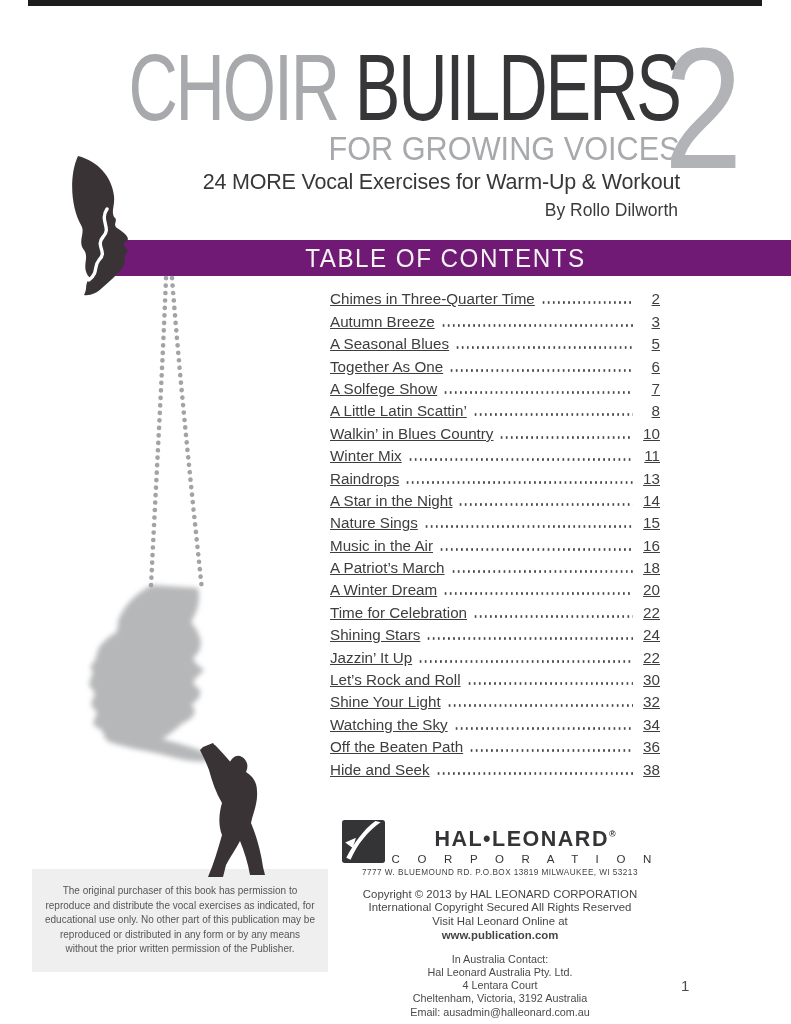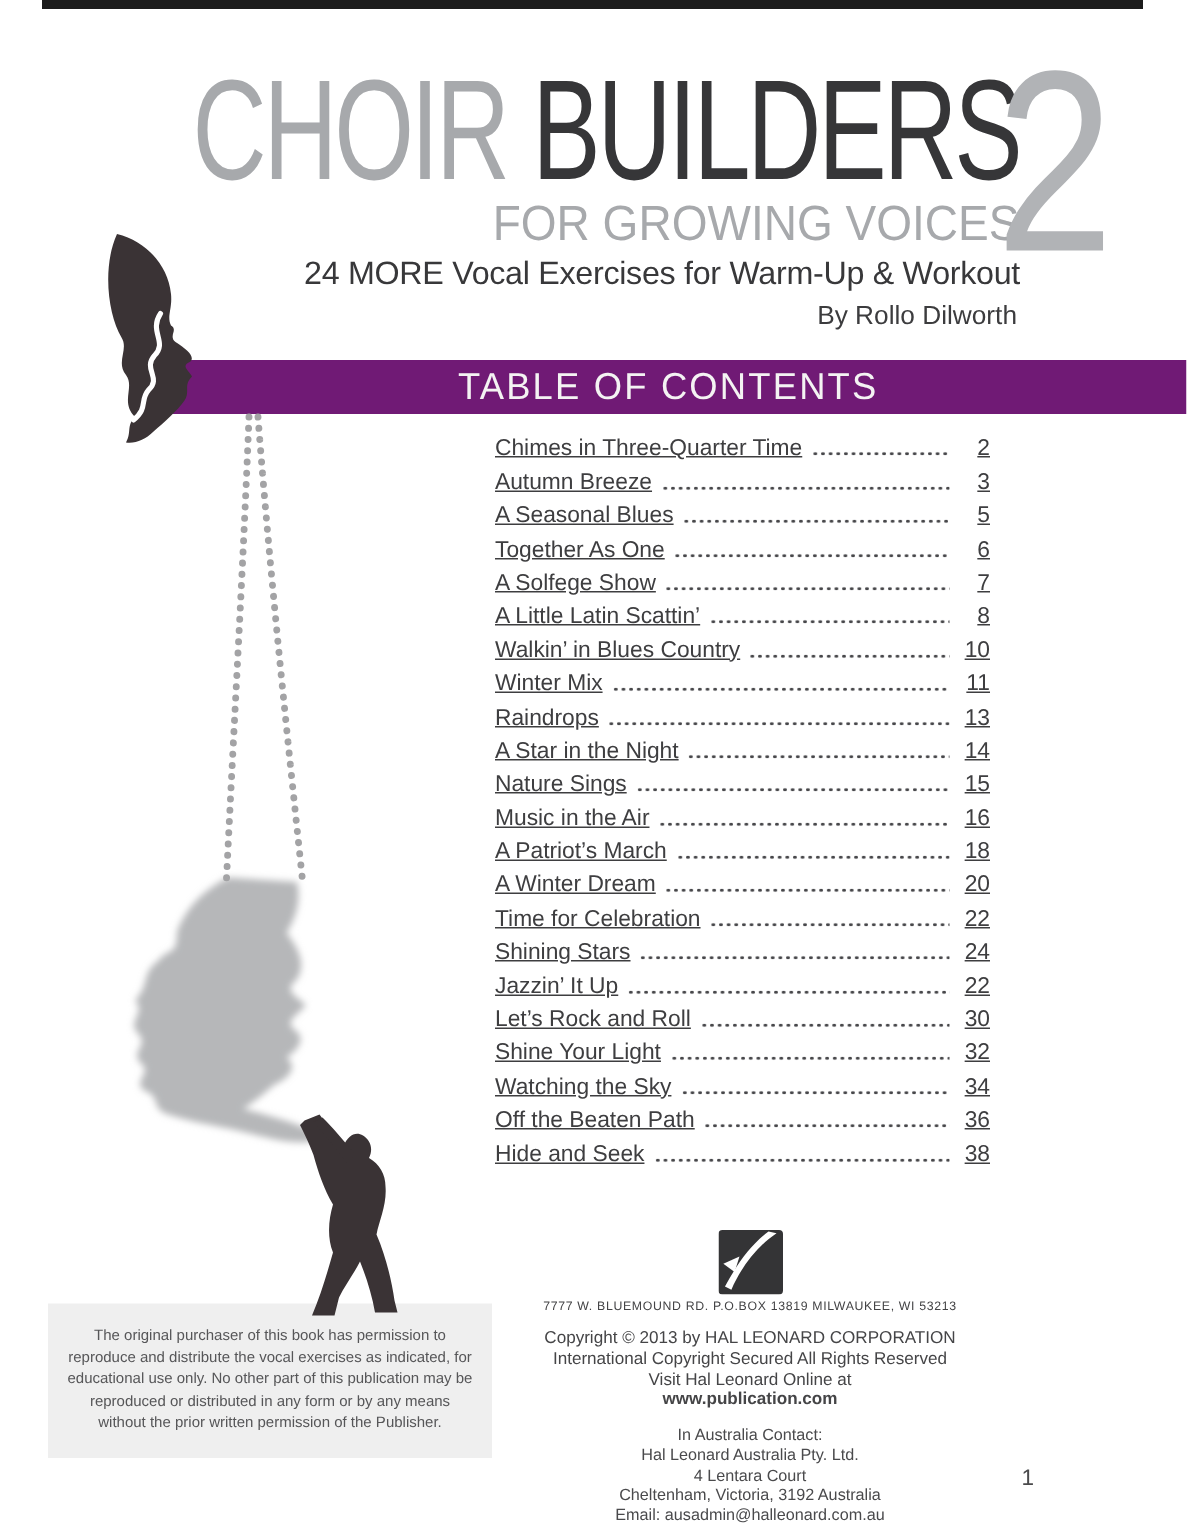--- a/index.html
+++ b/index.html
@@ -319,20 +319,24 @@
   <div class="perm-text">The original purchaser of this book has permission to reproduce and distribute the vocal exercises as indicated, for educational use only. No other part of this publication may be reproduced or distributed in any form or by any means without the prior written permission of the Publisher.</div>
 </div>
 
 <div class="publisher">
   <div class="logo-row">
     <svg class="logo-mark" viewBox="0 0 40 40" aria-hidden="true">
       <rect x="0" y="0" width="40" height="40" rx="2.5" fill="#343436"></rect>
       <path d="M8,37 C14,23 24,10 36,2 L31,1 C20,9 11,22 4,35 Z" fill="#ffffff"></path>
       <path d="M3,21 L13,16.5 L10,26 Z" fill="#ffffff"></path>
     </svg>
+    <div class="logo-text">
+      <div class="logo-name"><span>HAL•LEONARD</span><span class="logo-reg">®</span></div>
+      <div class="logo-sub">C O R P O R A T I O N</div>
+    </div>
   </div>
   <div class="address">7777 W. BLUEMOUND RD. P.O.BOX 13819 MILWAUKEE, WI 53213</div>
   <div class="copyright">
     <div>Copyright © 2013 by HAL LEONARD CORPORATION</div>
     <div>International Copyright Secured   All Rights Reserved</div>
   </div>
   <div class="visit">
     <div>Visit Hal Leonard Online at</div>
     <div class="visit-url">www.publication.com</div>
   </div>

